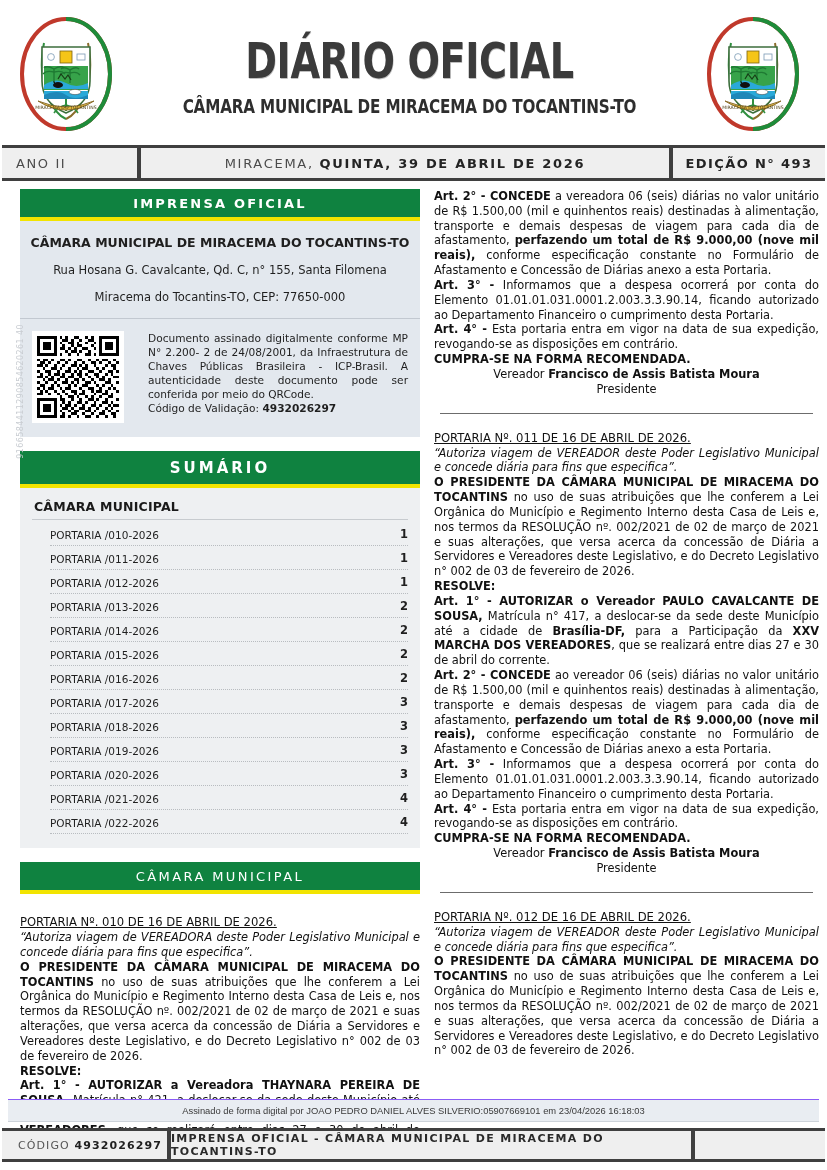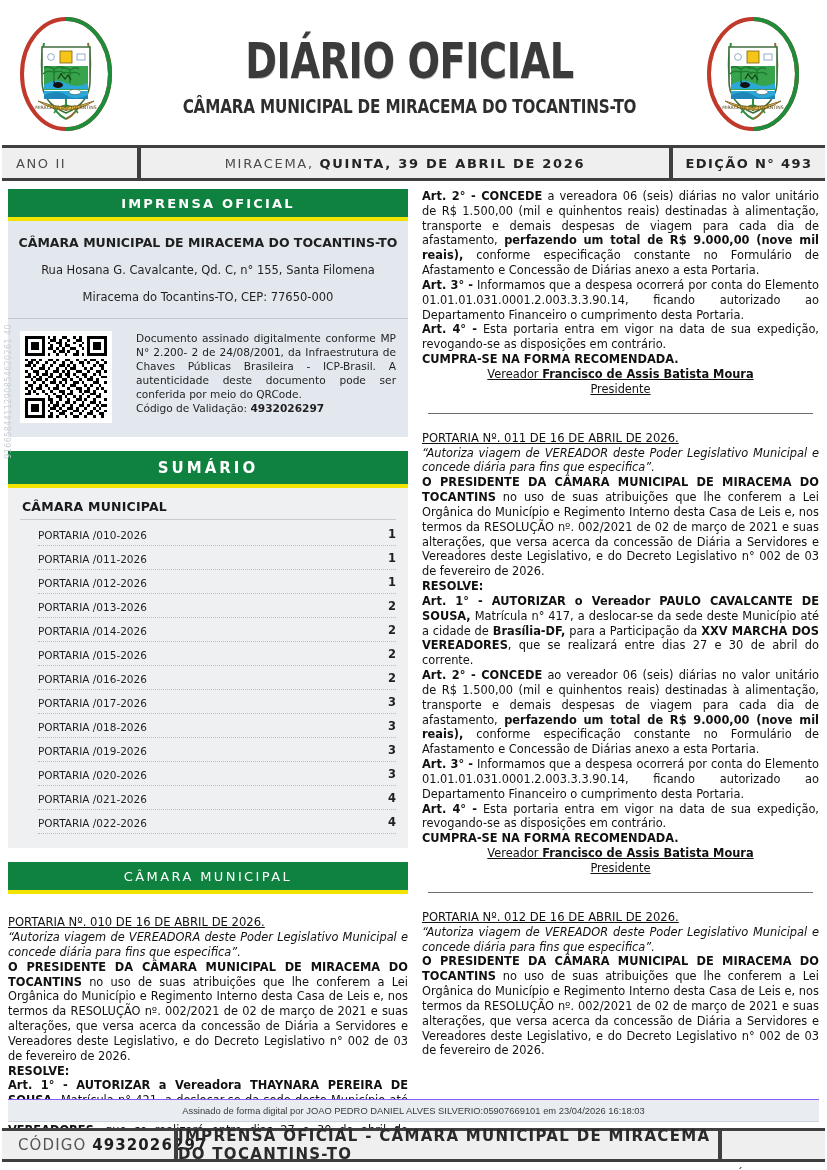--- a/index.html
+++ b/index.html
@@ -69,21 +69,21 @@
   }
   .edition-mid b { color: #242424; letter-spacing: 1.7px; }
   .edition-num {
     width: 152px; justify-content: center;
     font-weight: bold; color: #242424; letter-spacing: 1.4px;
   }
 
   
   .page-body {
     display: flex;
-    padding: 8px 8px 0 8px;
+    padding: 8px 8px 0 20px;
     height: 922px;
   }
   .col-left { width: 400px; flex: 0 0 400px; position: relative; }
   .col-gap { width: 12px; flex: 0 0 12px; }
   .col-right { flex: 1 1 auto; padding-left: 2px; }
 
   
   .vert-code {
     position: absolute;
     left: -4px; top: 135px;
@@ -181,21 +181,21 @@
     color: #111111;
     margin: 0 0 0 0;
   }
   .art b { font-weight: bold; }
   .art i { font-style: italic; }
   .art-title {
     text-decoration: underline;
     font-size: 11.6px;
     margin-bottom: 0;
   }
-  .art-center { text-align: center; text-decoration: underline; }
+  .art-center { text-align: center; }
   .hr-sep {
     border: none; border-top: 1px solid #6c6c6c;
     margin: 16px 6px 17px 6px;
   }
 
   
   .digsig {
     position: absolute;
     left: 8px; right: 8px; bottom: 48px;
     background: #e9edf2;
@@ -213,21 +213,21 @@
     position: absolute;
     left: 2px; right: 2px; bottom: 8px;
     height: 34px;
     display: flex; align-items: stretch;
     background: #efefef;
     border-top: 3px solid #3f3f3f;
     border-bottom: 3px solid #3f3f3f;
   }
   .foot-cell {
     display: flex; align-items: center;
-    font-size: 15px; color: #555555; letter-spacing: 1.1px;
+    font-size: 11px; color: #555555; letter-spacing: 1.1px;
   }
   .foot-left { width: 172px; padding-left: 16px; }
   .foot-left b { color: #1f1f1f; letter-spacing: 1.1px; }
   .foot-mid {
     flex: 1 1 auto; justify-content: center;
     border-left: 4px solid #3f3f3f; border-right: 4px solid #3f3f3f;
     font-weight: bold; color: #2a2a2a; letter-spacing: 1.3px;
   }
   .foot-right { width: 136px; justify-content: center; margin-top: 46px; }
 </style>

